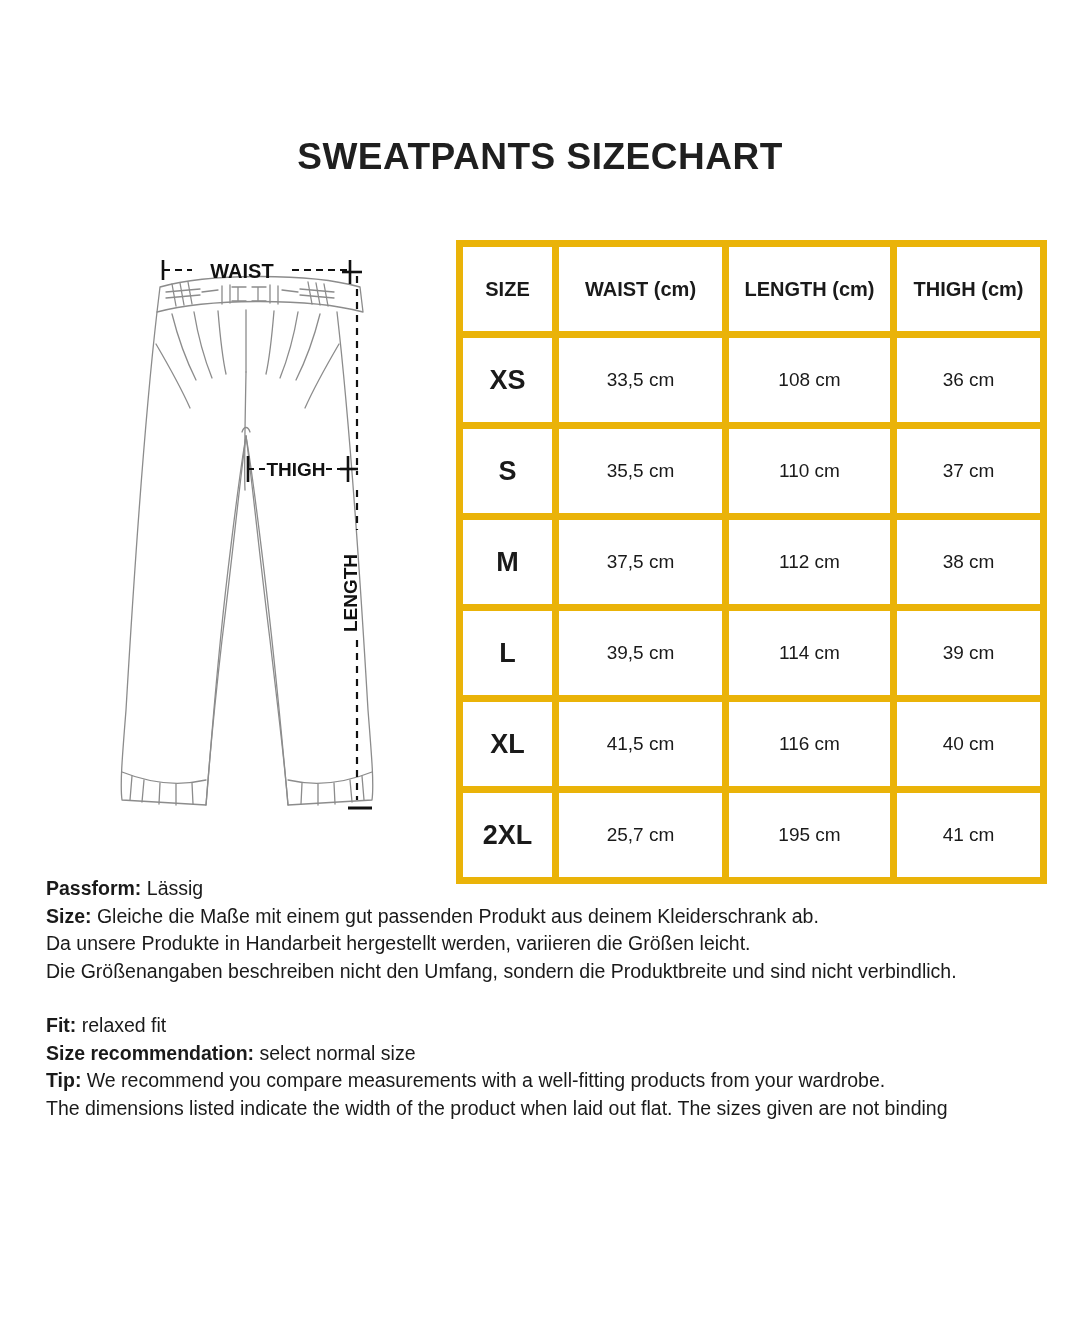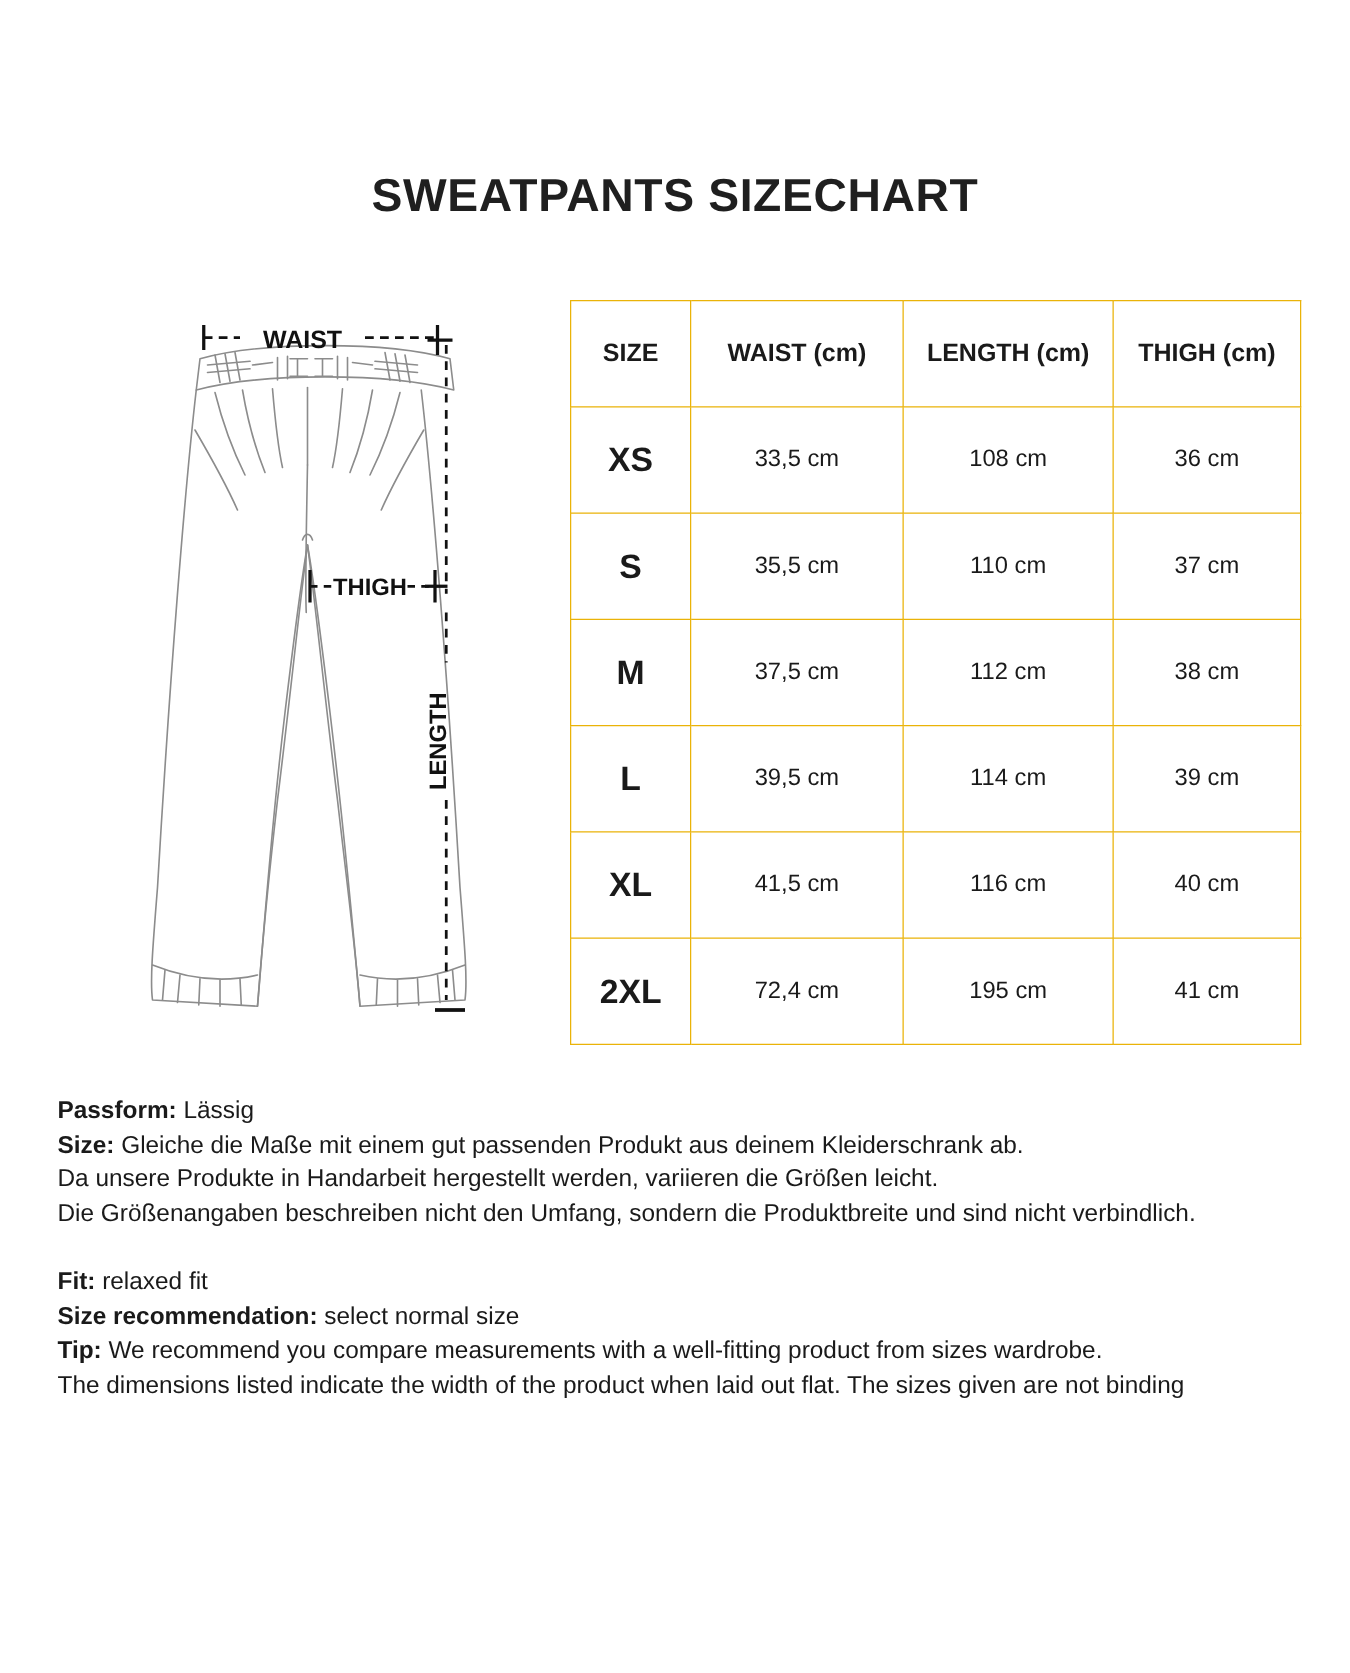--- a/index.html
+++ b/index.html
@@ -46,21 +46,21 @@
     left: 456px;
     top: 240px;
     width: 584px;
   }
   table.size-table {
     border-collapse: collapse;
     width: 584px;
     table-layout: fixed;
   }
   table.size-table td, table.size-table th {
-    border: 1px solid #eab308;
+    border: 7px solid #eab308;
     height: 84px;
     text-align: center;
     vertical-align: middle;
     font-size: 19px;
     color: #1a1a1a;
     padding: 0 4px;
   }
   table.size-table th {
     font-weight: bold;
     font-size: 20px;
@@ -221,21 +221,21 @@
         <td>39 cm</td>
       </tr>
       <tr>
         <td class="size-cell">XL</td>
         <td>41,5 cm</td>
         <td>116 cm</td>
         <td>40 cm</td>
       </tr>
       <tr>
         <td class="size-cell">2XL</td>
-        <td>72,4 cm</td>
+        <td>25,7 cm</td>
         <td>195 cm</td>
         <td>41 cm</td>
       </tr>
     </tbody>
   </table>
 </div>
 
 <div class="notes">
 
   <div class="block">
@@ -252,18 +252,18 @@
   <div class="gap"></div>
 
   <div class="block">
     <div class="line">
       <b>Fit:</b><span> relaxed fit</span>
     </div>
     <div class="line">
       <b>Size recommendation:</b><span> select normal size</span>
     </div>
     <div class="line">
-      <b>Tip:</b><span> We recommend you compare measurements with a well-fitting product from sizes wardrobe.</span>
+      <b>Tip:</b><span> We recommend you compare measurements with a well-fitting products from your wardrobe.</span>
     </div>
     <div class="line">The dimensions listed indicate the width of the product when laid out flat. The sizes given are not binding</div>
   </div>
 
 </div>
 
 </body></html>

